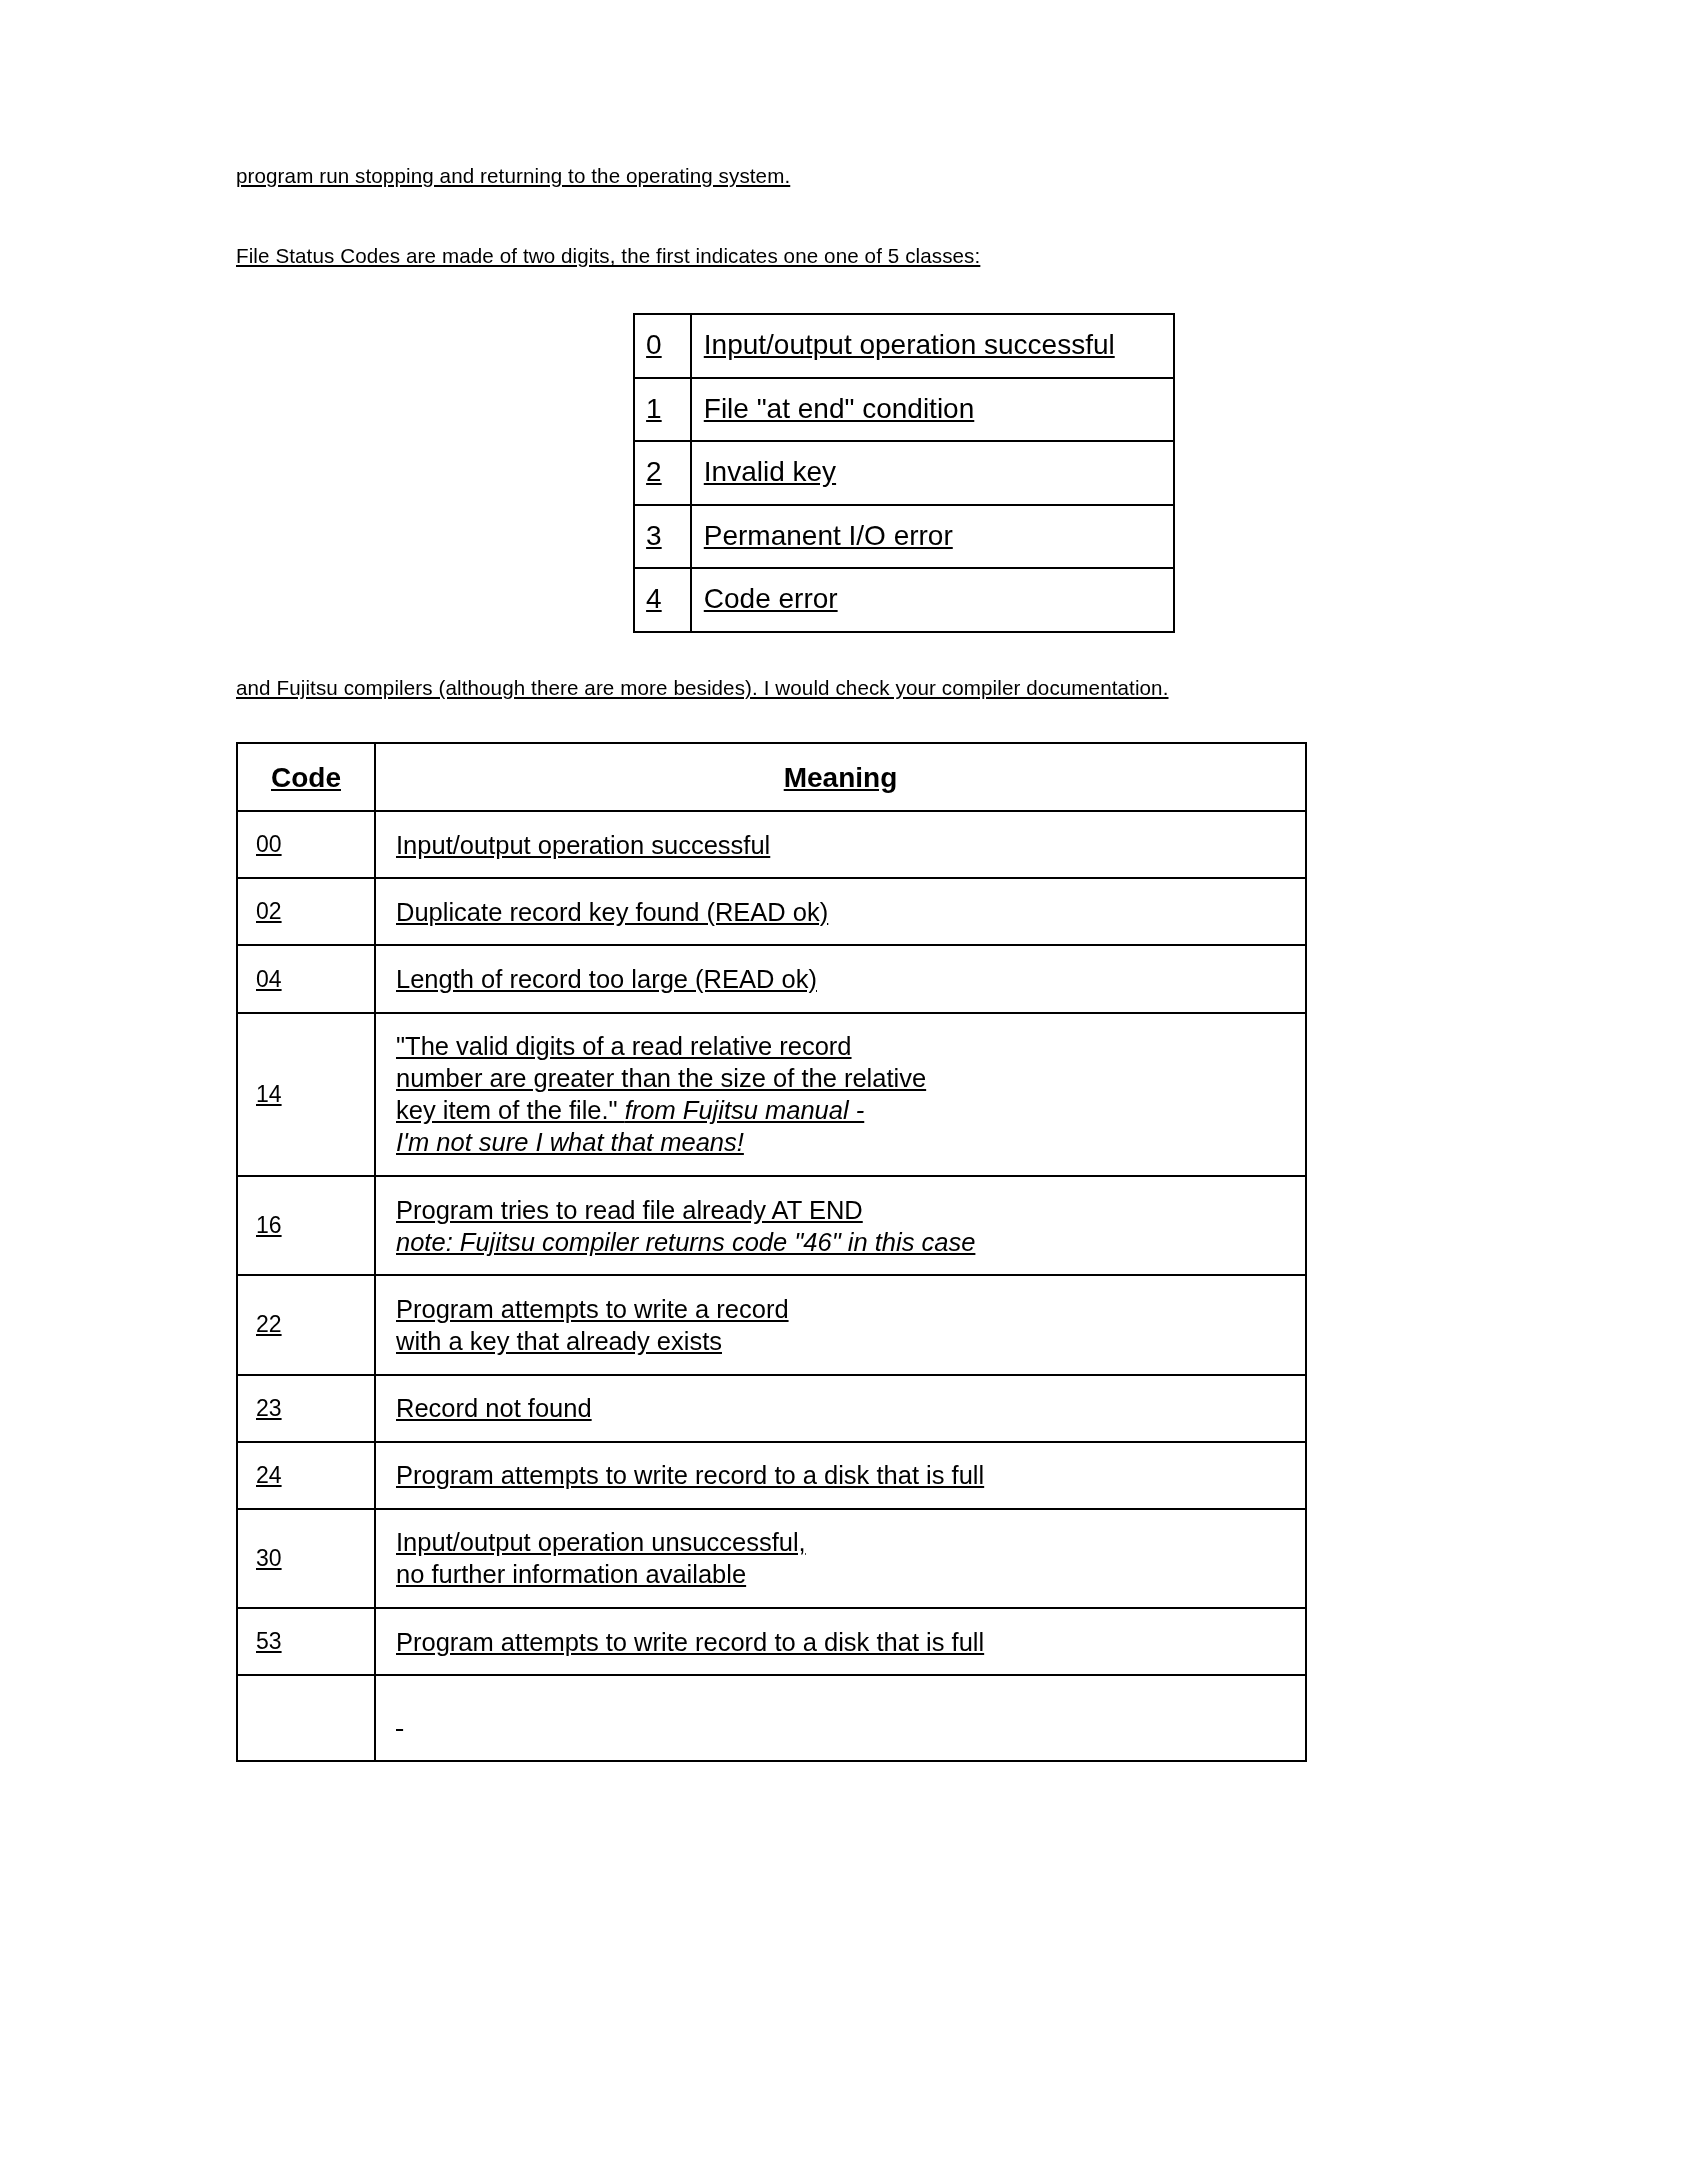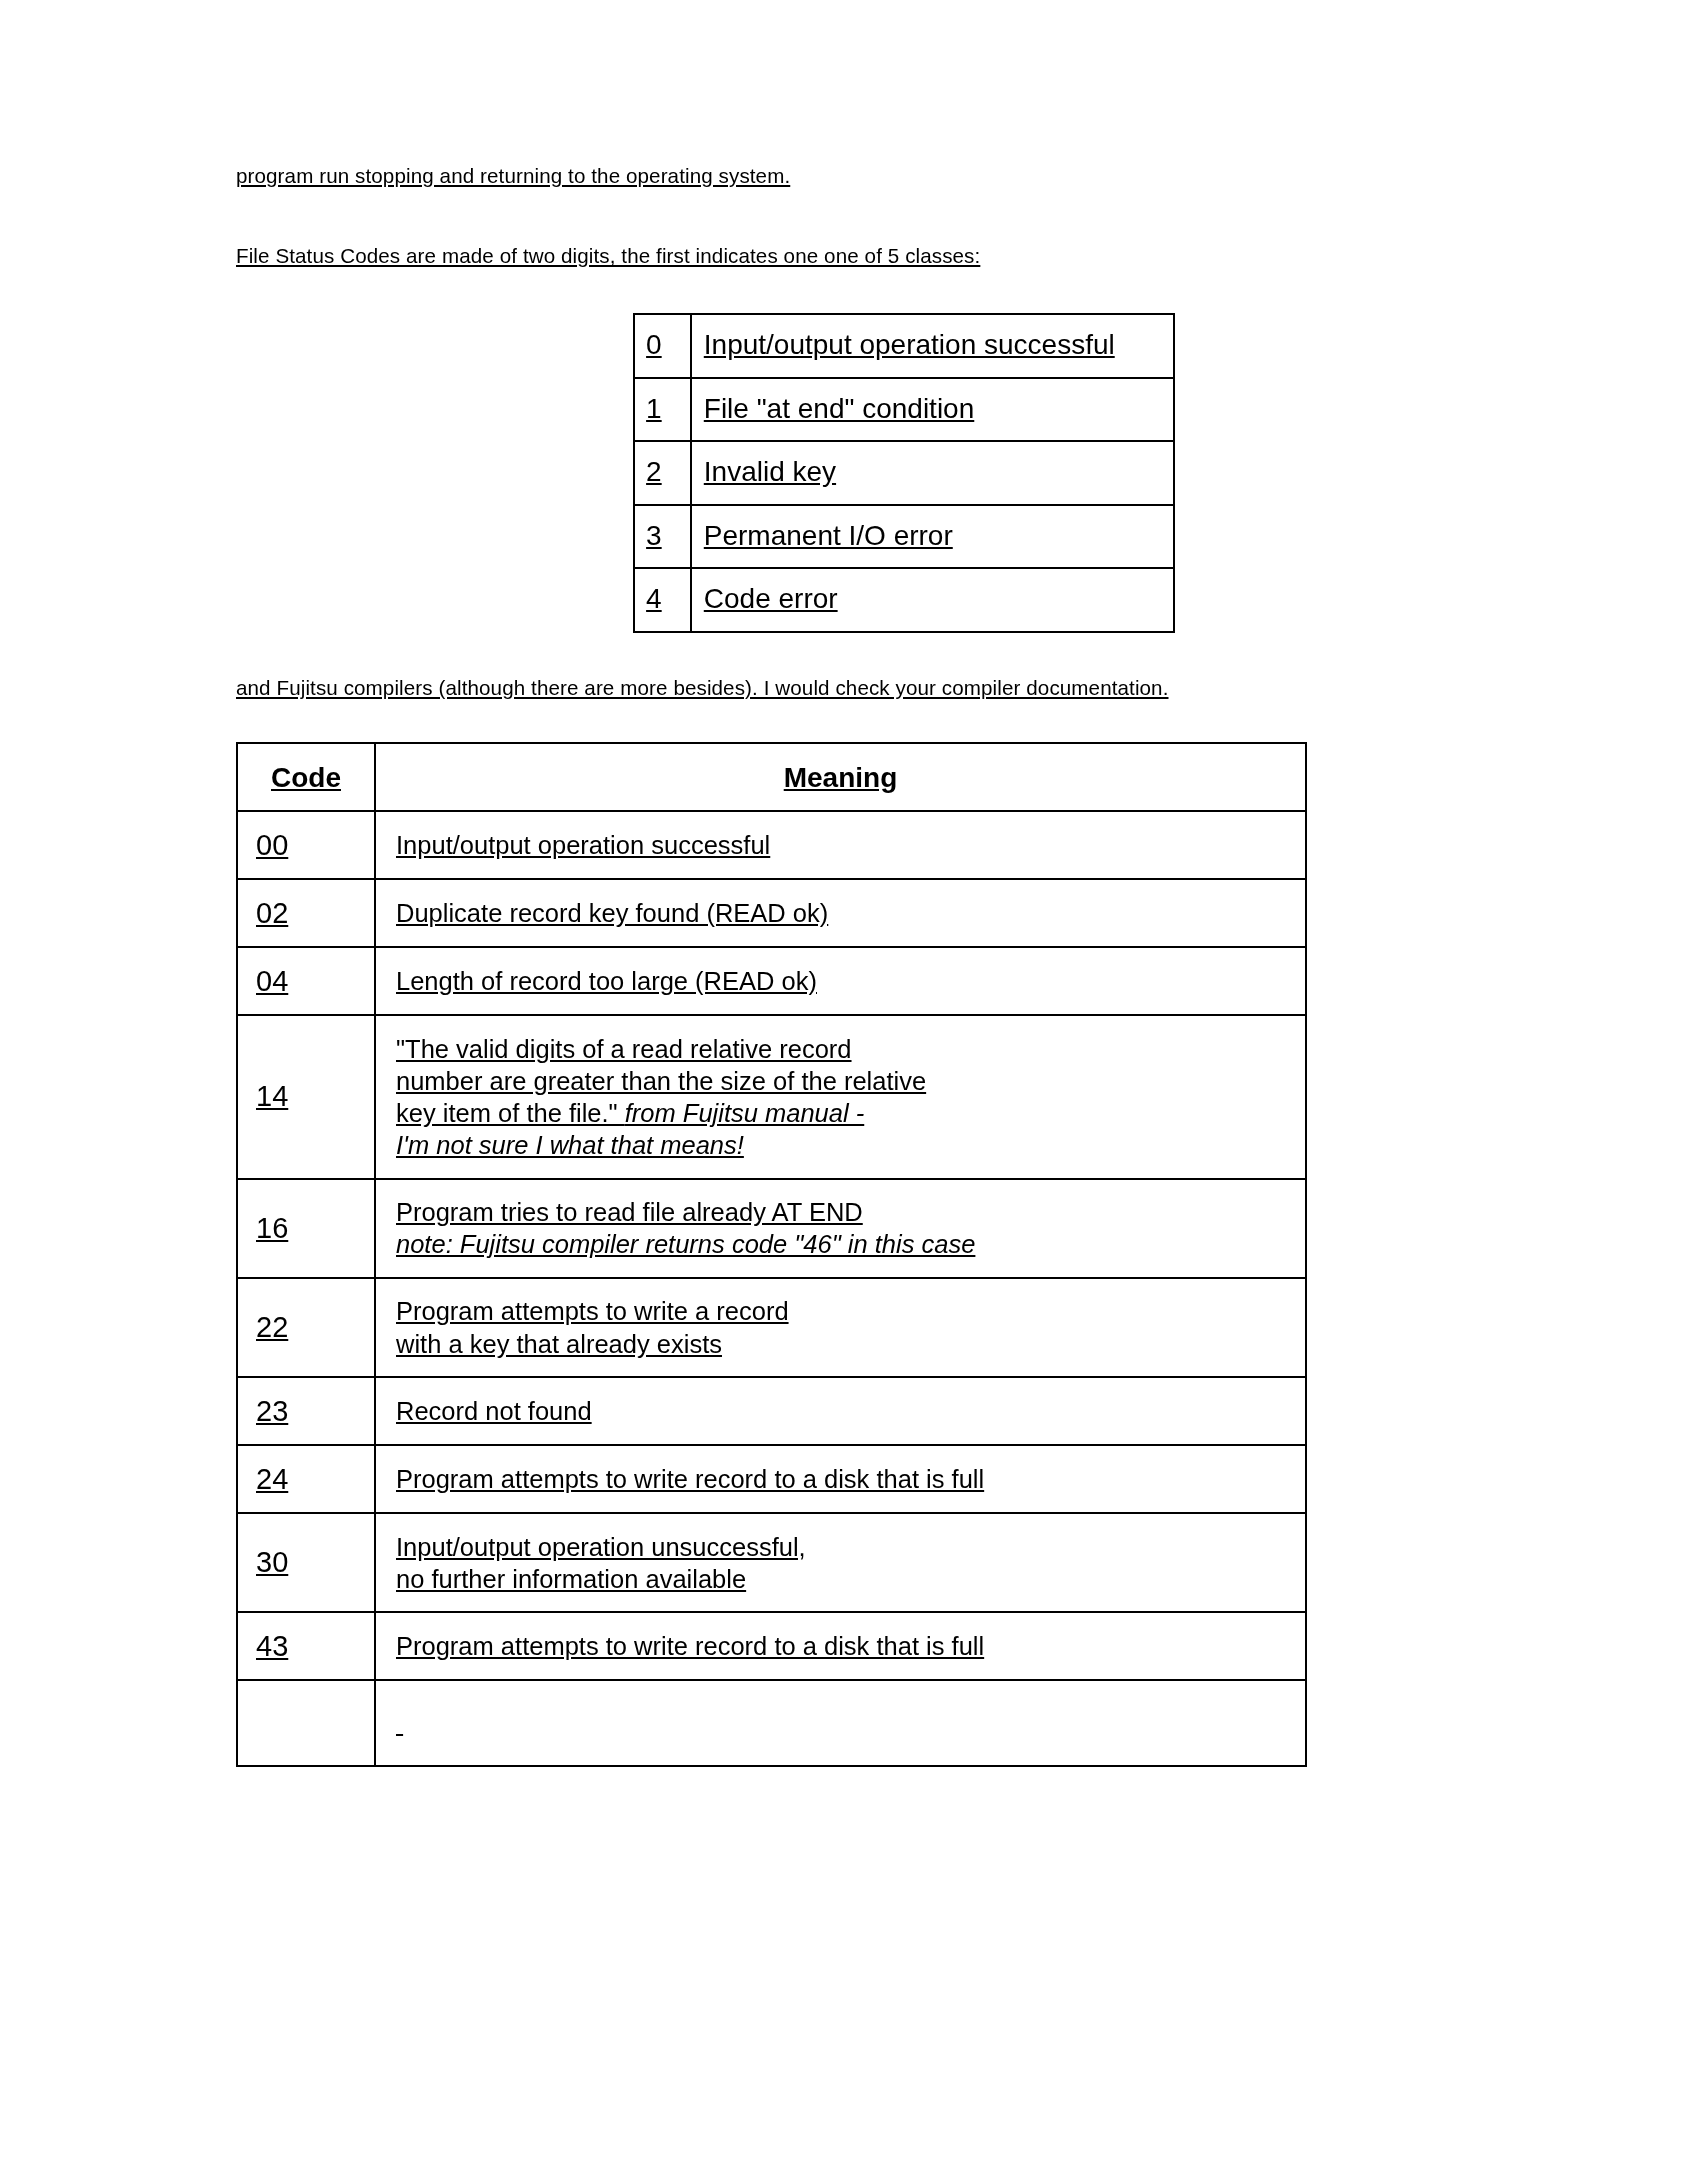--- a/index.html
+++ b/index.html
@@ -79,21 +79,21 @@
   }
   table.codes col.c1 { width: 138px; }
   table.codes col.c2 { width: 931px; }
   table.codes th {
     font-size: 28px;
     font-weight: bold;
     text-align: center;
     padding: 18px 0 16px 0;
   }
   table.codes td.code {
-    font-size: 29px;
+    font-size: 23px;
     padding: 16.5px 0 16.5px 18px;
     text-align: left;
   }
   table.codes td.meaning {
     font-size: 25.5px;
     line-height: 1.26;
     padding: 16.5px 0 16.5px 20px;
     text-align: left;
   }
   table.codes td.meaning .it {
@@ -220,21 +220,21 @@
             </td>
           </tr>
           <tr>
             <td class="code">30</td>
             <td class="meaning">
               <div><span>Input/output operation unsuccessful,</span></div>
               <div><span>no further information available</span></div>
             </td>
           </tr>
           <tr>
-            <td class="code">43</td>
+            <td class="code">53</td>
             <td class="meaning">
               <div><span>Program attempts to write record to a disk that is full</span></div>
             </td>
           </tr>
           <tr class="empty">
             <td class="code"></td>
             <td class="meaning">
               <div>&nbsp;</div>
             </td>
           </tr>

